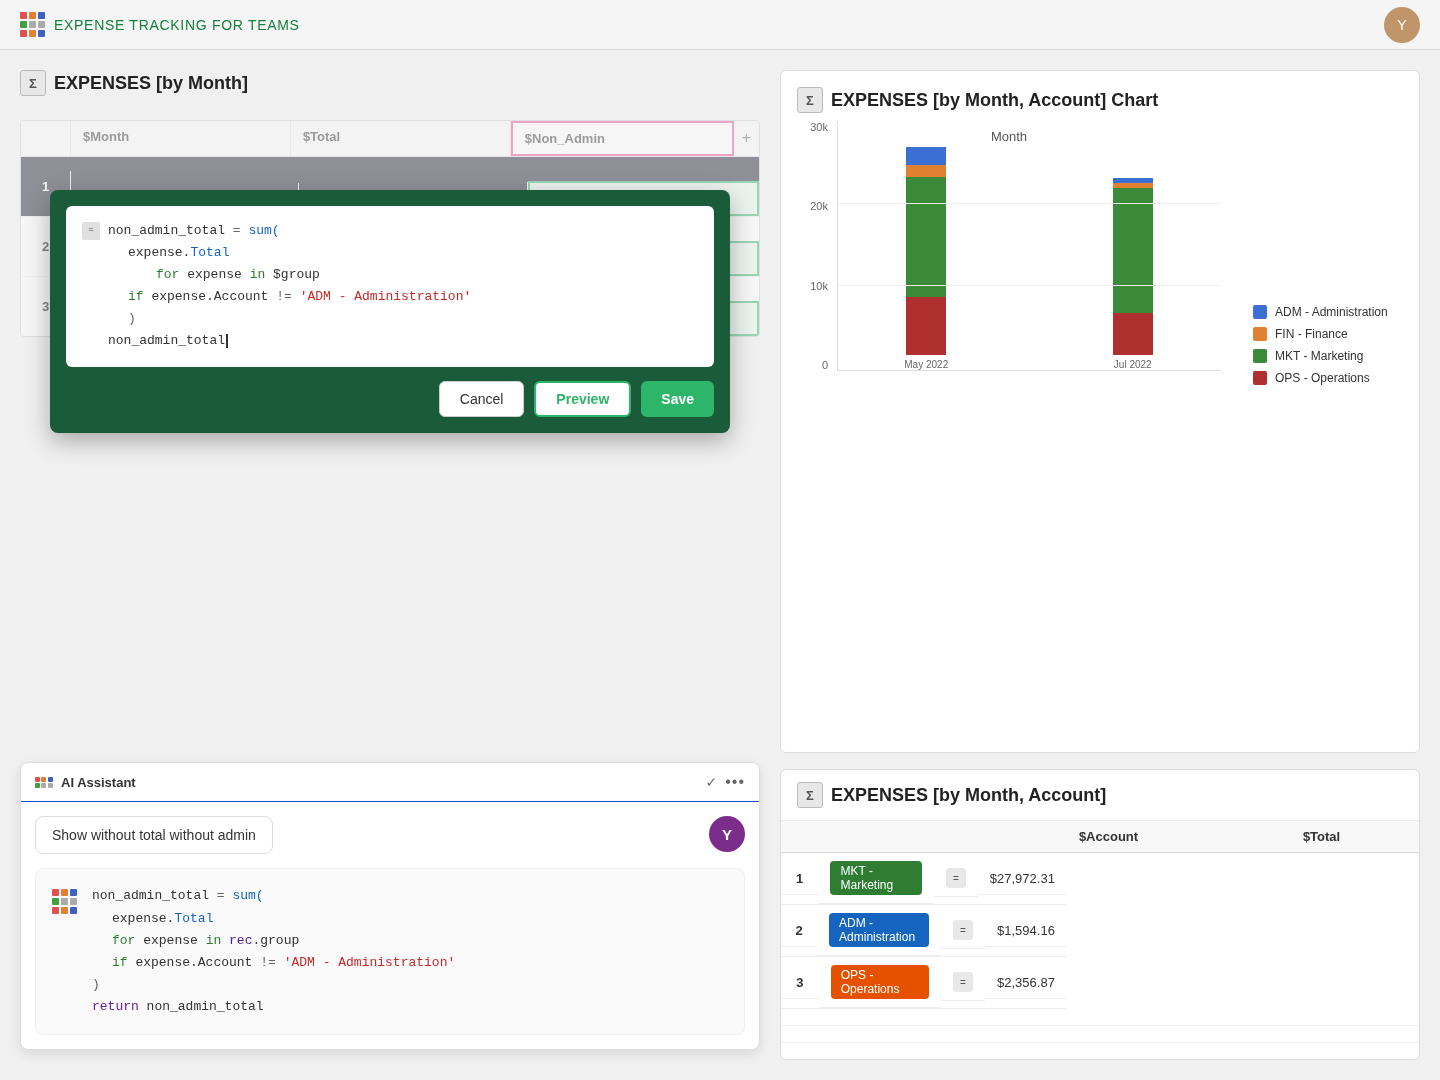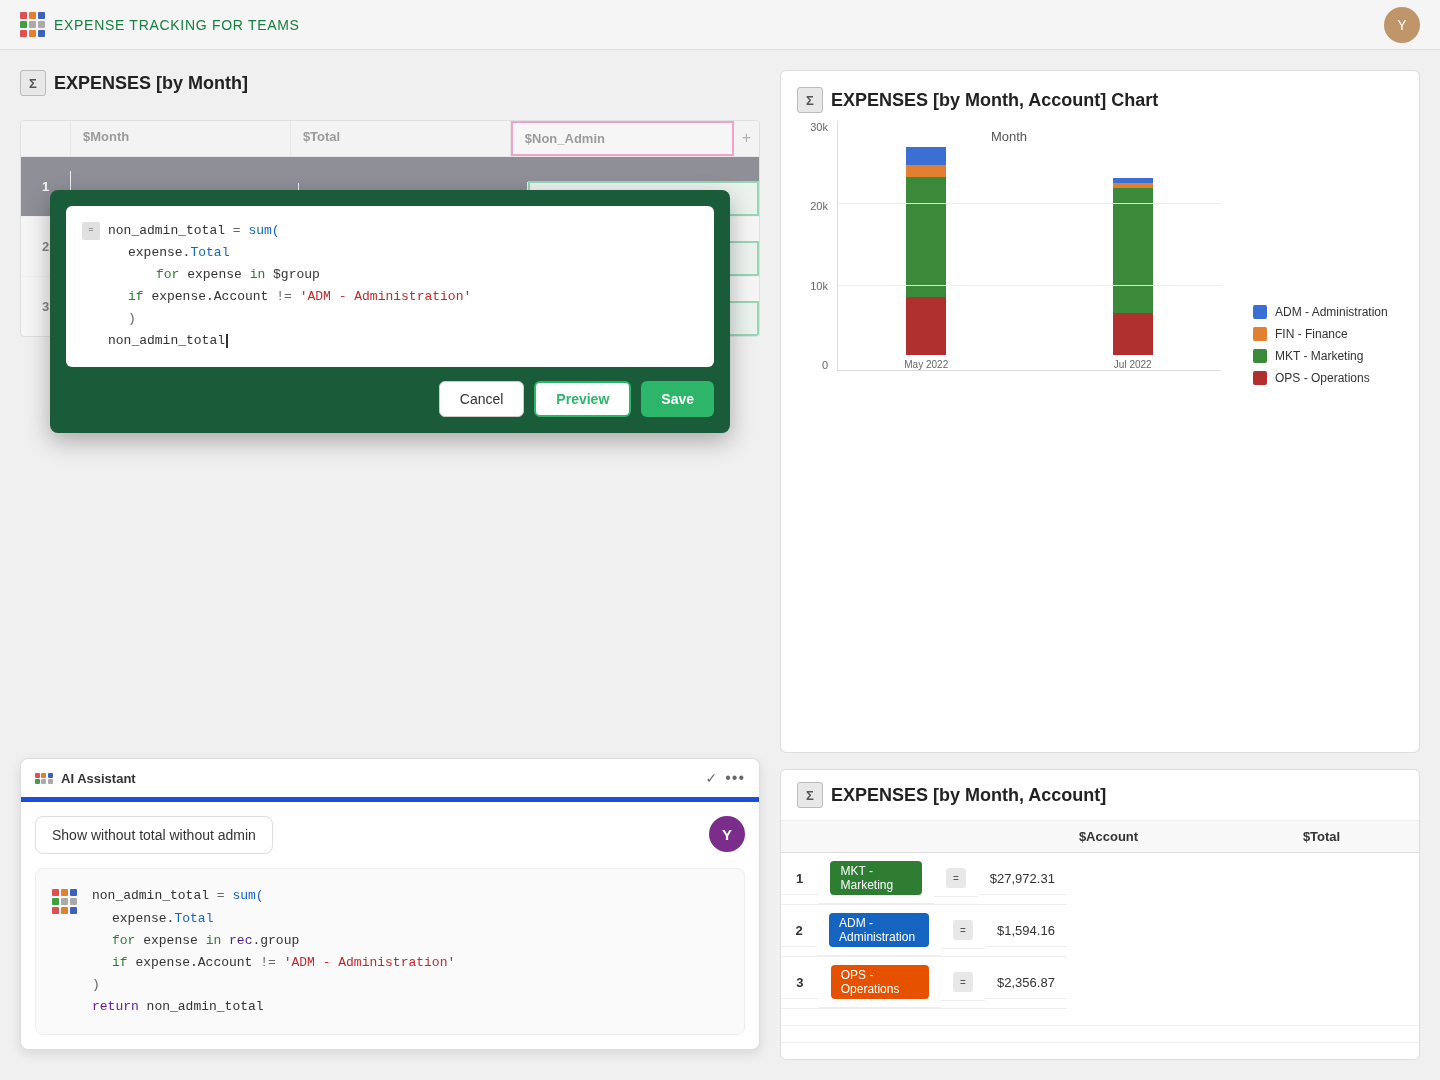--- a/index.html
+++ b/index.html
@@ -296,21 +296,21 @@
       border: 1px solid #ddd;
       border-radius: 8px;
       z-index: 10;
       box-shadow: 0 4px 12px rgba(0,0,0,0.1);
     }
     .ai-header {
       display: flex;
       align-items: center;
       justify-content: space-between;
       padding: 10px 14px;
-      border-bottom: 5px solid #1d4ed8;
+      border-bottom: 1px solid #1d4ed8;
     }
     .ai-header-left {
       display: flex;
       align-items: center;
       gap: 8px;
       font-size: 13px;
       font-weight: 600;
       color: #333;
     }
     .ai-icon {

